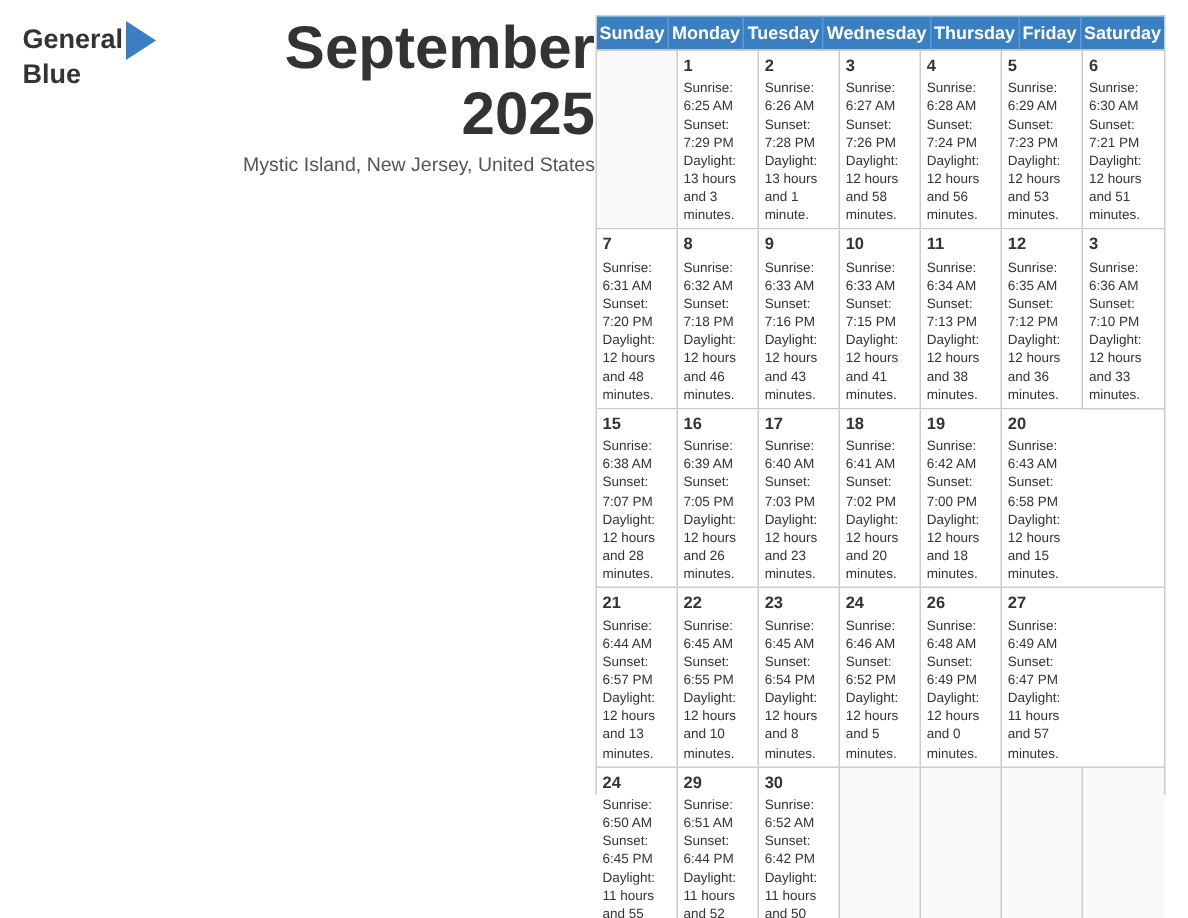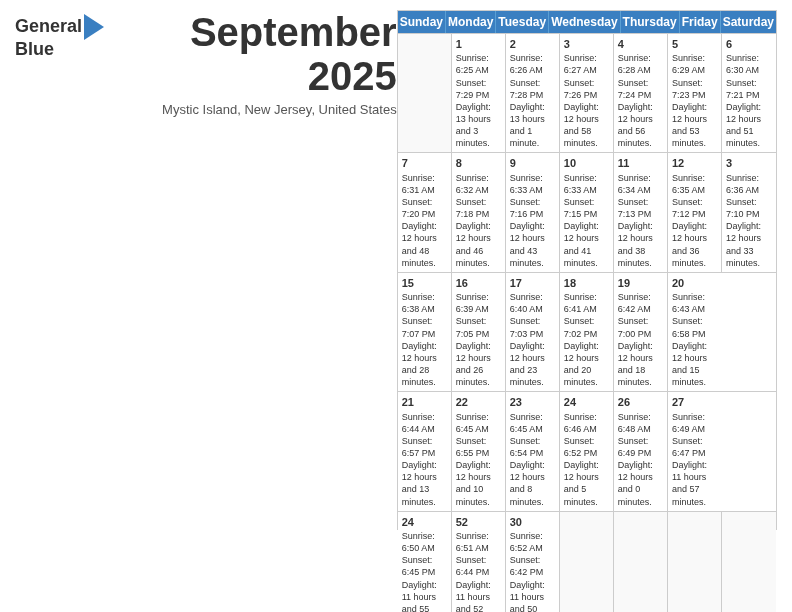--- a/index.html
+++ b/index.html
@@ -244,21 +244,21 @@
             <span class="day-num">27</span>
             <div class="cell-text">Sunrise: 6:49 AM<br>Sunset: 6:47 PM<br>Daylight: 11 hours and 57 minutes.</div>
           </div>
         </div>
         <div class="cal-row">
           <div class="cal-cell">
             <span class="day-num">24</span>
             <div class="cell-text">Sunrise: 6:50 AM<br>Sunset: 6:45 PM<br>Daylight: 11 hours and 55 minutes.</div>
           </div>
           <div class="cal-cell">
-            <span class="day-num">52</span>
+            <span class="day-num">29</span>
             <div class="cell-text">Sunrise: 6:51 AM<br>Sunset: 6:44 PM<br>Daylight: 11 hours and 52 minutes.</div>
           </div>
           <div class="cal-cell">
             <span class="day-num">30</span>
             <div class="cell-text">Sunrise: 6:52 AM<br>Sunset: 6:42 PM<br>Daylight: 11 hours and 50 minutes.</div>
           </div>
           <div class="cal-cell empty"></div>
           <div class="cal-cell empty"></div>
           <div class="cal-cell empty"></div>
           <div class="cal-cell empty"></div>

